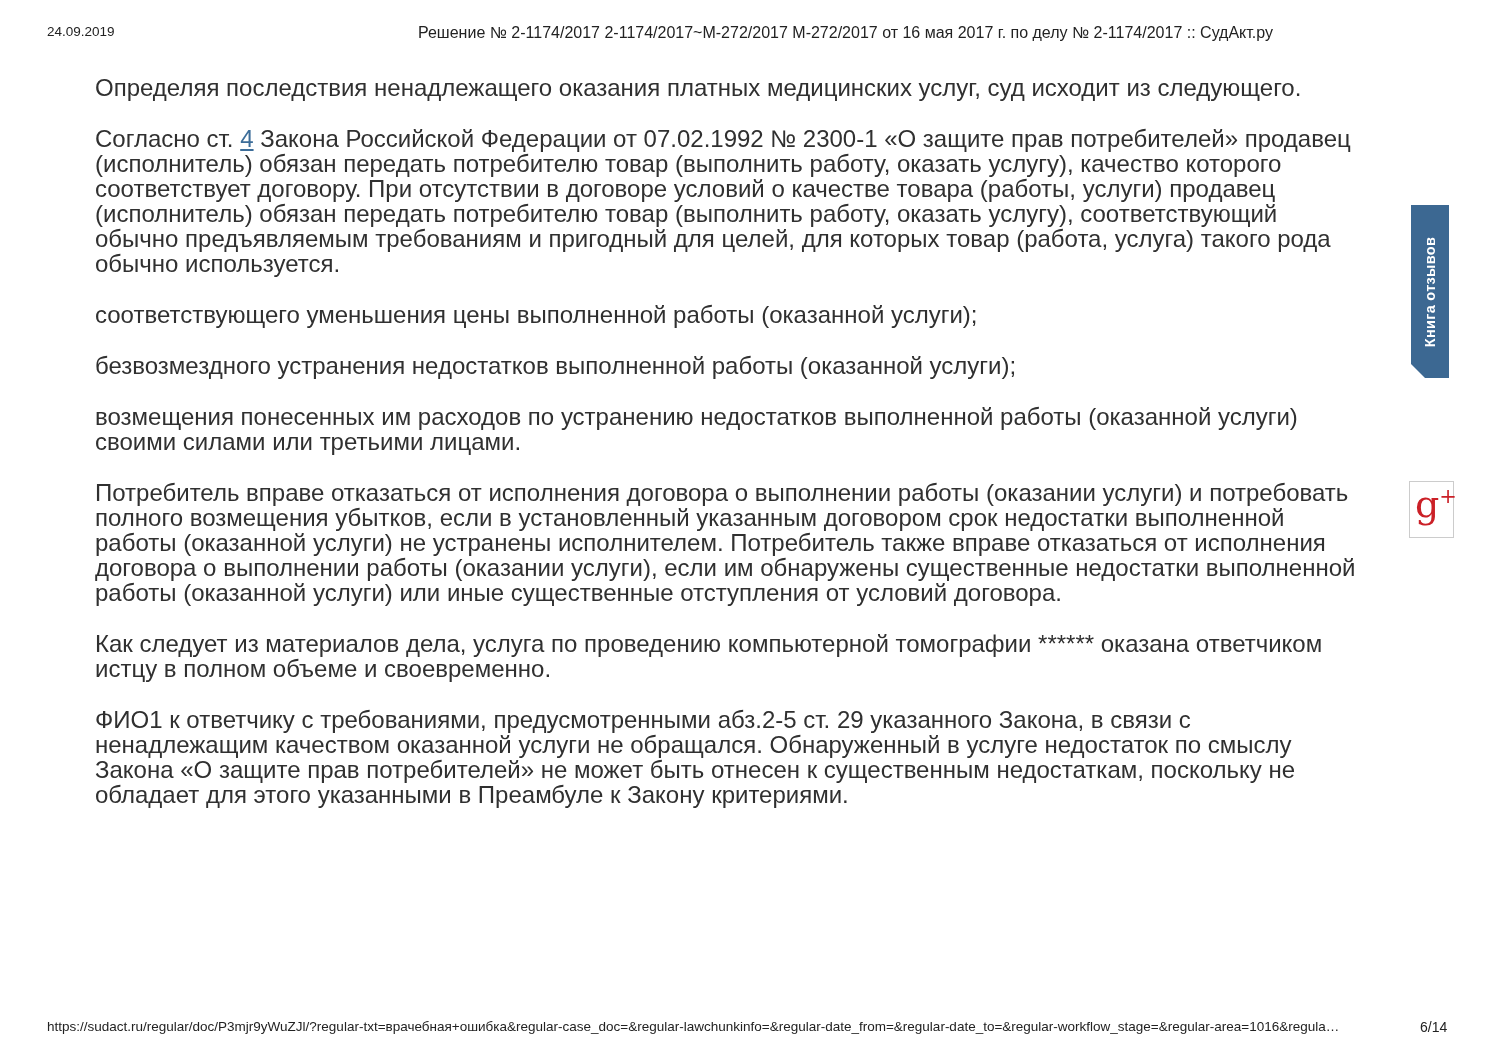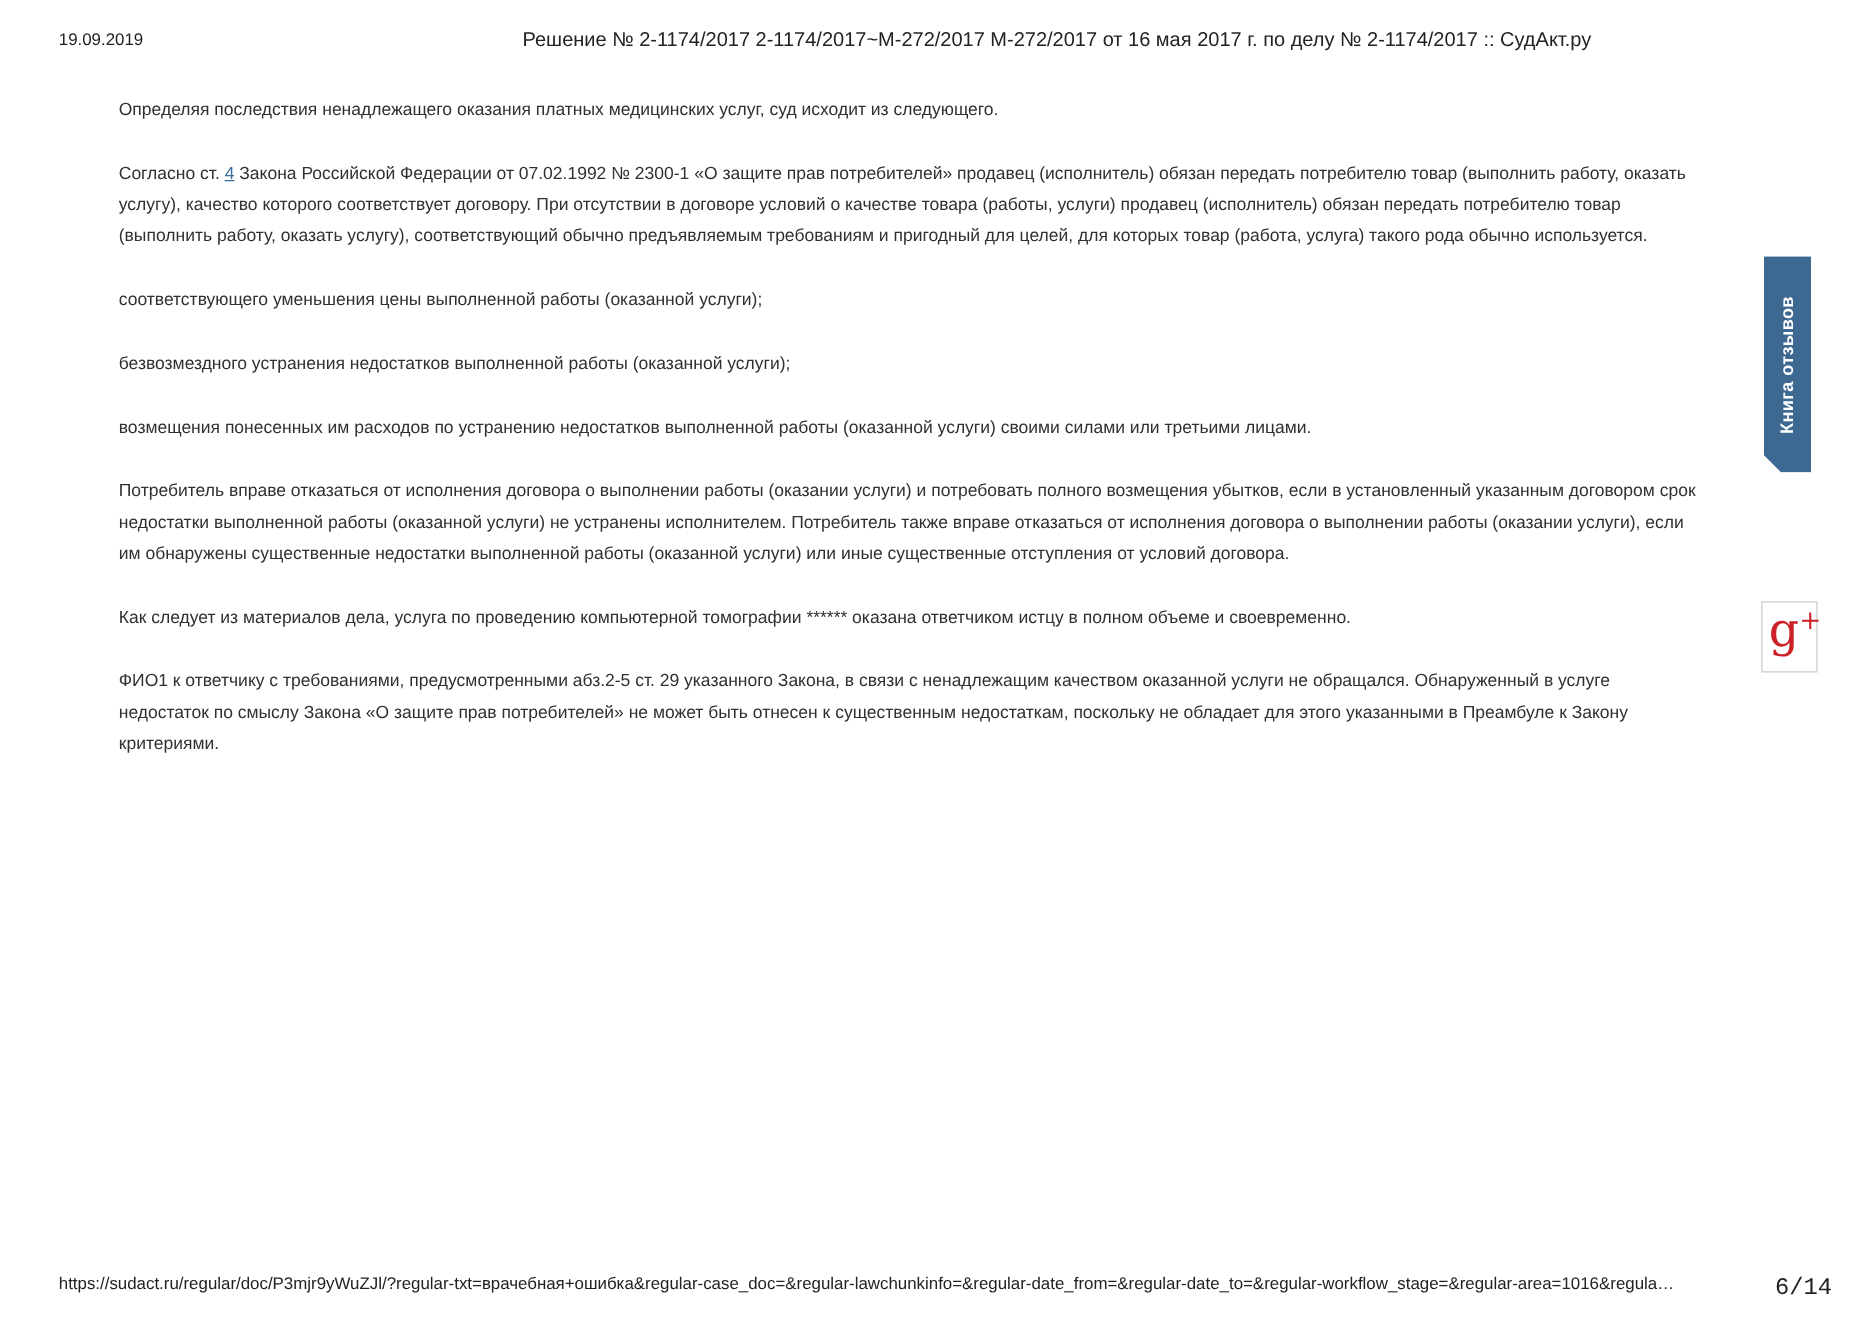--- a/index.html
+++ b/index.html
@@ -28,27 +28,27 @@
   .doc-title {
     position: absolute; left: 418px; top: 24px;
     font-size: 16px; color: var(--chrome-text); white-space: nowrap;
   }
   .footer-url {
     position: absolute; left: 47px; top: 1019px;
     font-size: 13.5px; color: var(--chrome-text); white-space: nowrap;
   }
   .page-indicator {
     position: absolute; left: 1420px; top: 1019px;
-    font-size: 19px; color: var(--chrome-text); white-space: nowrap; font-family: Liberation Mono, monospace;
+    font-size: 14px; color: var(--chrome-text); white-space: nowrap;
   }
 
   
   .doc-body {
     position: absolute; left: 95px; top: 75px; width: 1262px;
-    font-size: 14px; line-height: 25px; color: var(--body-text);
+    font-size: 24px; line-height: 25px; color: var(--body-text);
   }
   .para { margin: 0 0 26px 0; }
   .law-link { color: var(--link-blue); text-decoration: underline; cursor: pointer; }
 
   
   .feedback-tab {
     position: absolute; left: 1411px; top: 205px; width: 38px; height: 173px;
     background: var(--tab-blue);
     clip-path: polygon(0 0, 100% 0, 100% 100%, 14px 100%, 0 calc(100% - 14px));
     cursor: pointer;
@@ -73,21 +73,21 @@
   .gplus-glyph .plus {
     font-size: 21px; position: relative; top: -14px; left: 0px;
   }
 </style>
 </head>
 <body>
 
 <div class="page">
 
   <div>
-    <span class="print-date">19.09.2019</span>
+    <span class="print-date">24.09.2019</span>
     <span class="doc-title">Решение № 2-1174/2017 2-1174/2017~М-272/2017 М-272/2017 от 16 мая 2017 г. по делу № 2-1174/2017 :: СудАкт.ру</span>
   </div>
 
   <main class="doc-body">
       <p class="para">Определяя последствия ненадлежащего оказания платных медицинских услуг, суд исходит из следующего.</p>
       <p class="para">Согласно ст. <a class="law-link">4</a> Закона Российской Федерации от 07.02.1992 № 2300-1 «О защите прав потребителей» продавец (исполнитель) обязан передать потребителю товар (выполнить работу, оказать услугу), качество которого соответствует договору. При отсутствии в договоре условий о качестве товара (работы, услуги) продавец (исполнитель) обязан передать потребителю товар (выполнить работу, оказать услугу), соответствующий обычно предъявляемым требованиям и пригодный для целей, для которых товар (работа, услуга) такого рода обычно используется.</p>
       <p class="para">соответствующего уменьшения цены выполненной работы (оказанной услуги);</p>
       <p class="para">безвозмездного устранения недостатков выполненной работы (оказанной услуги);</p>
       <p class="para">возмещения понесенных им расходов по устранению недостатков выполненной работы (оказанной услуги) своими силами или третьими лицами.</p>
       <p class="para">Потребитель вправе отказаться от исполнения договора о выполнении работы (оказании услуги) и потребовать полного возмещения убытков, если в установленный указанным договором срок недостатки выполненной работы (оказанной услуги) не устранены исполнителем. Потребитель также вправе отказаться от исполнения договора о выполнении работы (оказании услуги), если им обнаружены существенные недостатки выполненной работы (оказанной услуги) или иные существенные отступления от условий договора.</p>

